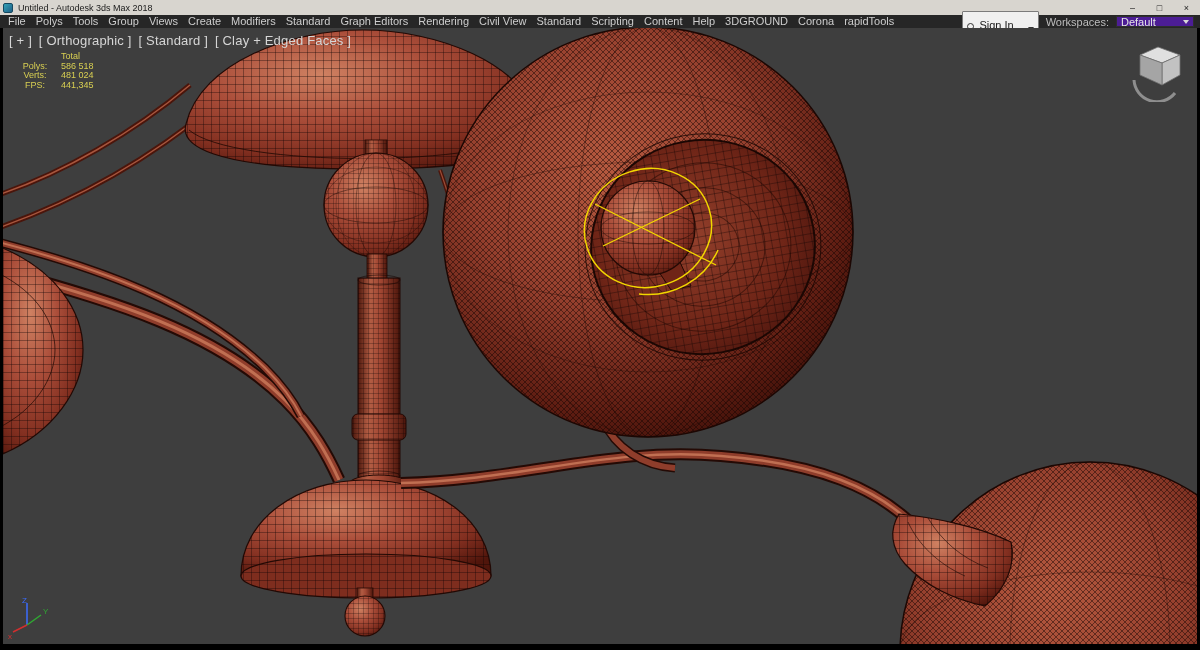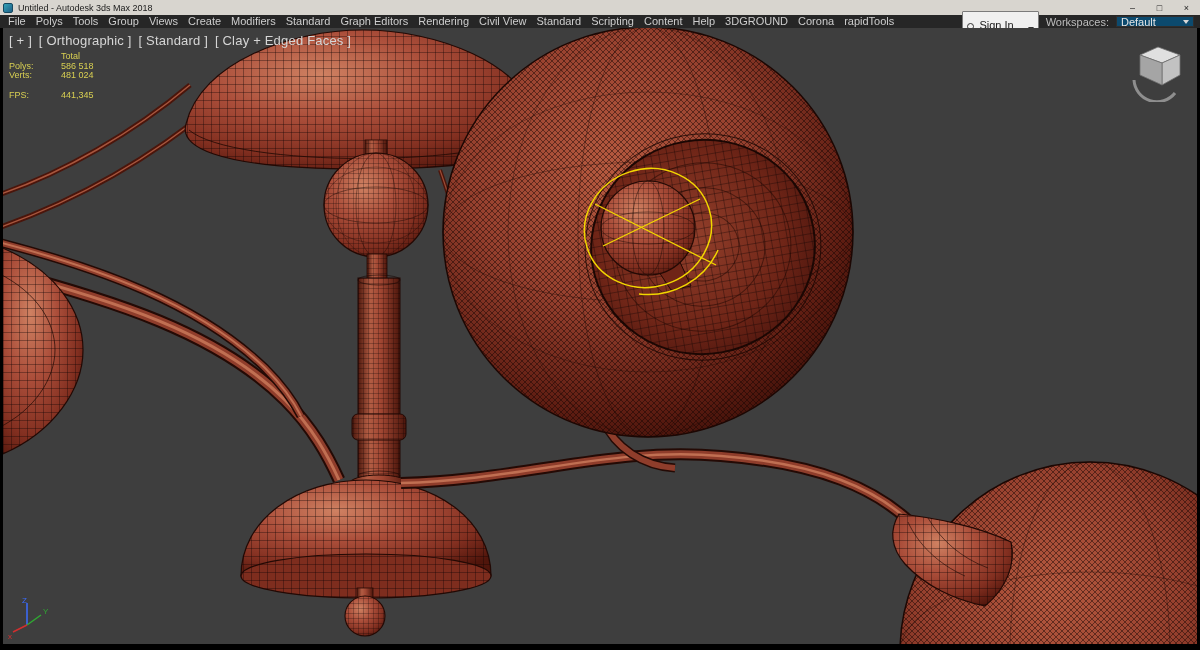--- a/index.html
+++ b/index.html
@@ -41,45 +41,45 @@
   .mag::before { content:""; position:absolute; left:0; top:0; width:5px; height:5px;
     border:1px solid #333; border-radius:50%; }
   .mag::after { content:""; position:absolute; left:5.5px; top:5.5px; width:3px; height:1.2px;
     background:#333; transform:rotate(45deg); }
   .caret-dark { width:0; height:0; border-left:3px solid transparent; border-right:3px solid transparent;
     border-top:4px solid #333; margin-left:10px; }
   .caret-light { width:0; height:0; border-left:3px solid transparent; border-right:3px solid transparent;
     border-top:4px solid #d8d8d8; }
   .workspaces-label { color:#bdbdbd; }
   .workspace-select {
-    width:78px; height:11px; background:#0c4a6e; border:1px solid #2e2e2e;
+    width:78px; height:11px; background:#4c1d95; border:1px solid #2e2e2e;
     display:flex; align-items:center; color:#e4e4e4; padding:0 4px;
   }
   .workspace-select .val { flex:1; }
 
   
   .viewport {
     position:absolute; top:28px; left:3px; right:3px; bottom:6px;
     background:var(--viewport_bg,#3e3e3e); overflow:hidden;
   }
   .scene-svg { position:absolute; inset:0; width:100%; height:100%; }
 
   .vp-label {
     position:absolute; top:5px; left:6px; z-index:2;
     font-size:13px; color:var(--viewport_label_text,#d6d6d6); letter-spacing:0.2px;
   }
   .vp-label span { margin-right:3px; }
 
   .stats {
     position:absolute; top:24px; left:6px; z-index:2;
-    font-size:9px; line-height:9.5px; color:var(--stats_yellow,#d8cf52);
+    font-size:9px; line-height:9.5px; color:var(--stats_yellow,#d8cf52);text-align:center;
   }
   .stats .row { display:flex; }
   .stats .k { width:52px; }
-  .stats .fps-row { margin-top:10px; }
+  .stats .fps-row { }
 
   .viewcube { position:absolute; top:12px; right:8px; width:62px; height:62px; z-index:2; }
   .axis-tripod { position:absolute; left:4px; bottom:3px; width:46px; height:46px; z-index:2; }
 </style>
 </head>
 <body>
 
 <div class="titlebar">
   <div class="app-icon"></div>
   <div class="title">Untitled - Autodesk 3ds Max 2018</div>

